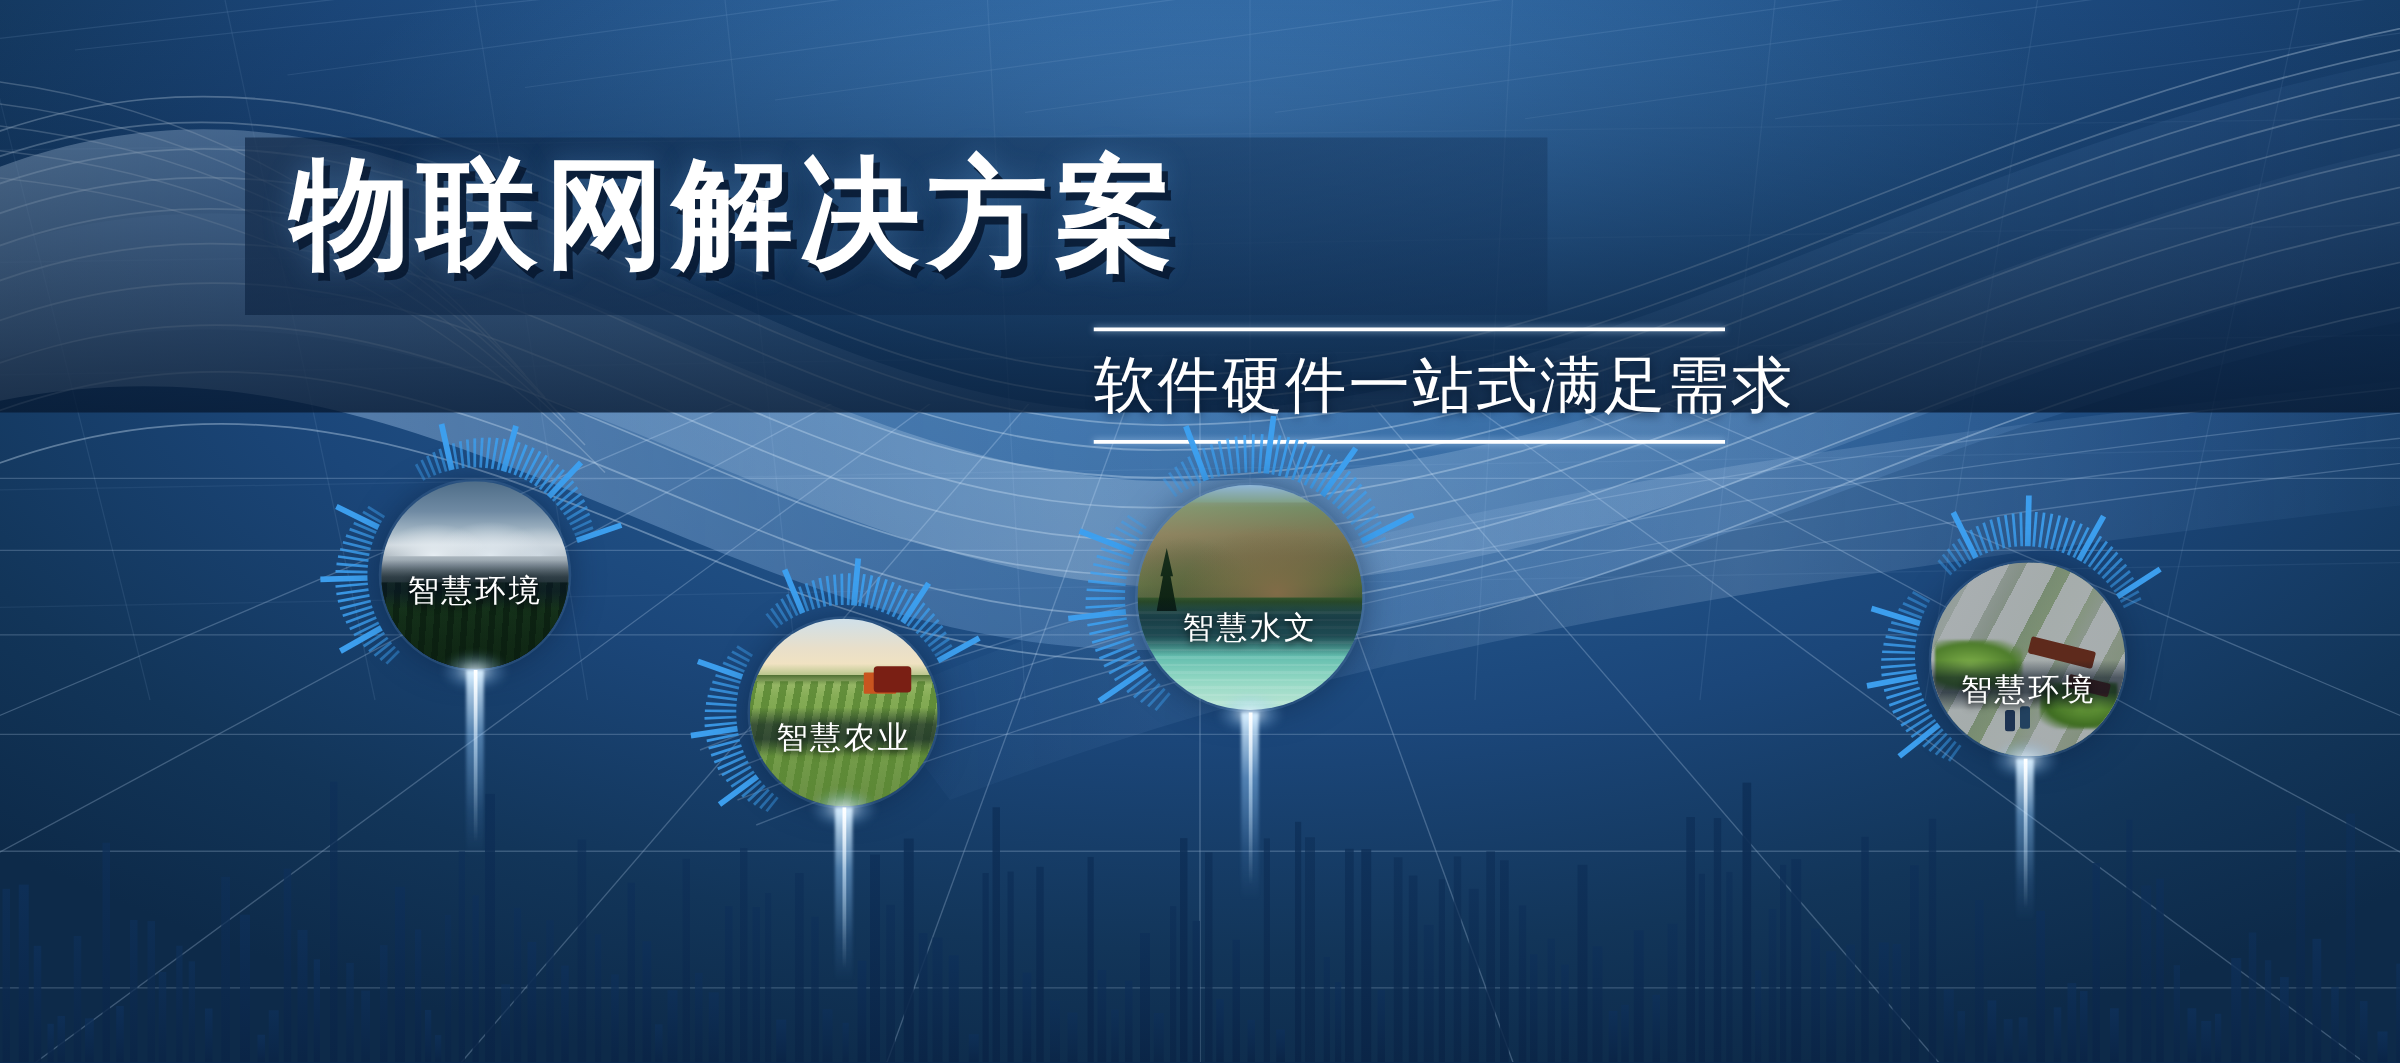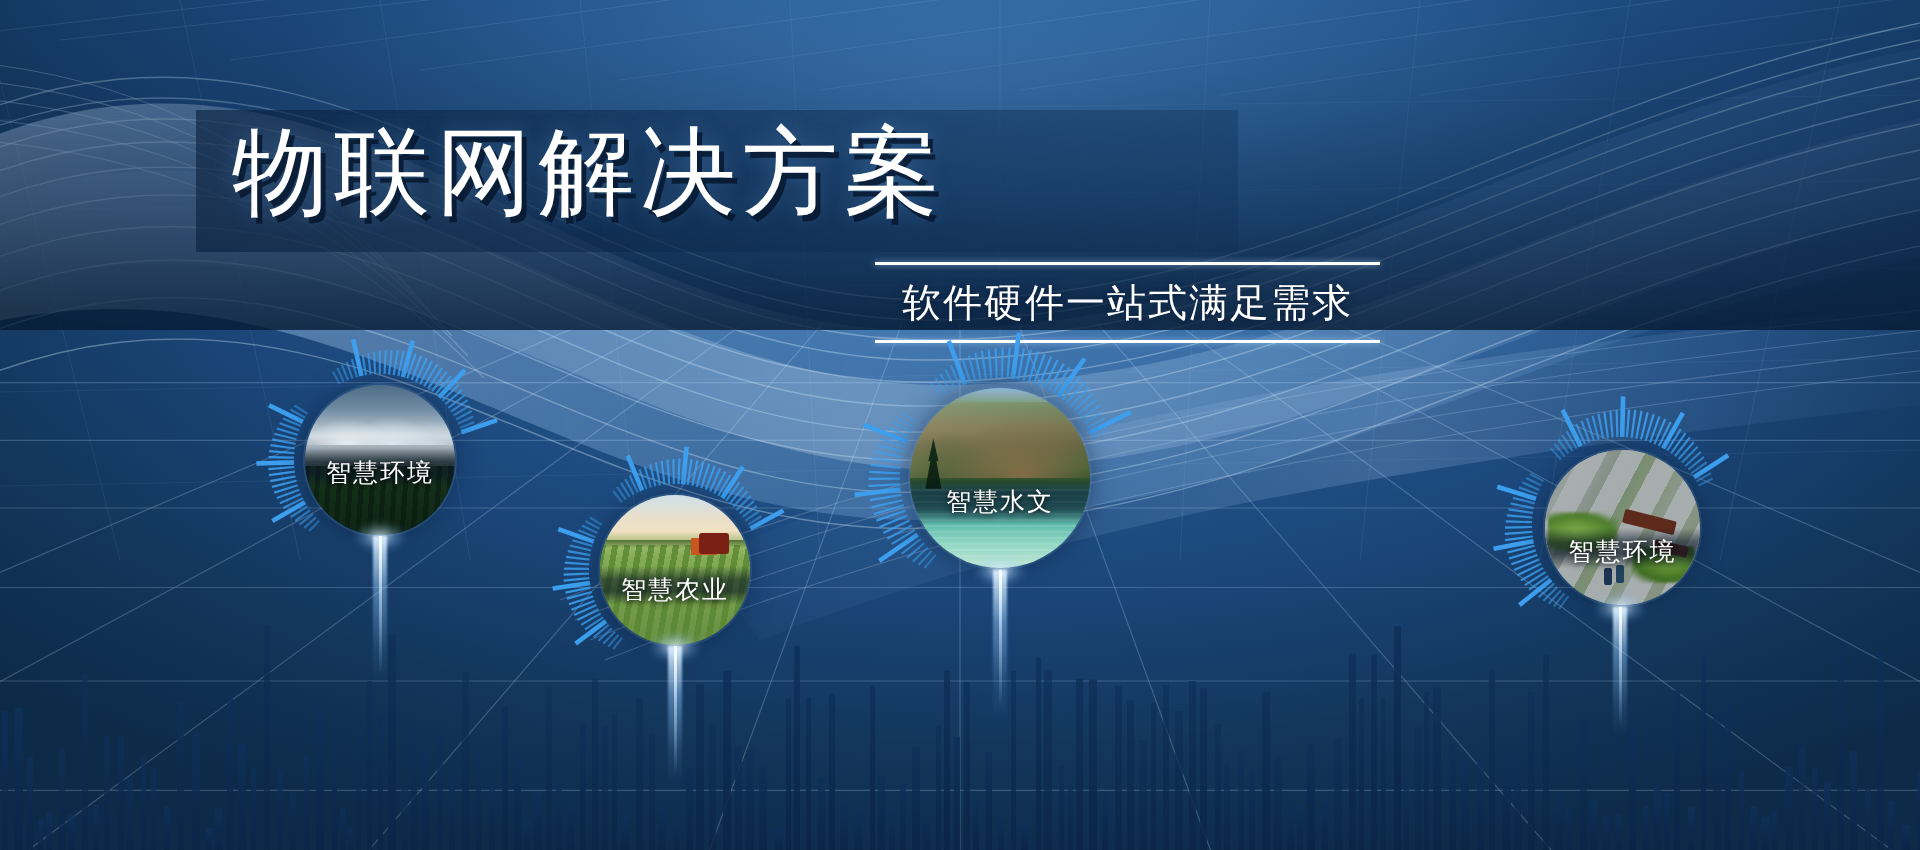--- a/index.html
+++ b/index.html
@@ -41,30 +41,30 @@
   .bars{position:absolute;left:0;right:0;bottom:0;height:230px;}
   .bars svg{width:100%;height:100%;display:block;}
 
   
   .title-panel{
     position:absolute;left:196px;top:110px;width:1042px;height:142px;
     background:linear-gradient(105deg, rgba(10,32,62,.62) 0%, rgba(13,40,74,.50) 50%, rgba(16,46,84,.34) 100%);
   }
   .title-text{
     position:absolute;left:232px;top:118px;width:960px;
-    color:#ffffff;font-size:96px;font-weight:normal;letter-spacing:6px;line-height:1.12;
+    color:#ffffff;font-size:96px;font-weight:bold;letter-spacing:6px;line-height:1.12;
     text-shadow:5px 6px 0 rgba(5,20,42,.80), 0 0 22px rgba(120,190,255,.30);
     white-space:nowrap;
   }
 
   .sub-wrap{position:absolute;left:875px;top:262px;width:505px;}
   .sub-rule{height:3px;background:#ffffff;box-shadow:0 0 6px rgba(190,225,255,.65);}
   .sub-rule.bottom{margin-top:0;}
   .sub-text{
-    color:#ffffff;font-size:39px;font-weight:normal;letter-spacing:2px;
+    color:#ffffff;font-size:49px;font-weight:normal;letter-spacing:2px;
     text-align:center;padding:11px 0 10px 0;white-space:nowrap;
     text-shadow:0 2px 8px rgba(4,20,42,.7);
   }
 
   
   .node{position:absolute;}
   .node .disc{
     position:absolute;border-radius:50%;overflow:hidden;
     box-shadow:0 0 26px rgba(10,30,60,.55), 0 0 0 2px rgba(150,205,255,.18);
   }

